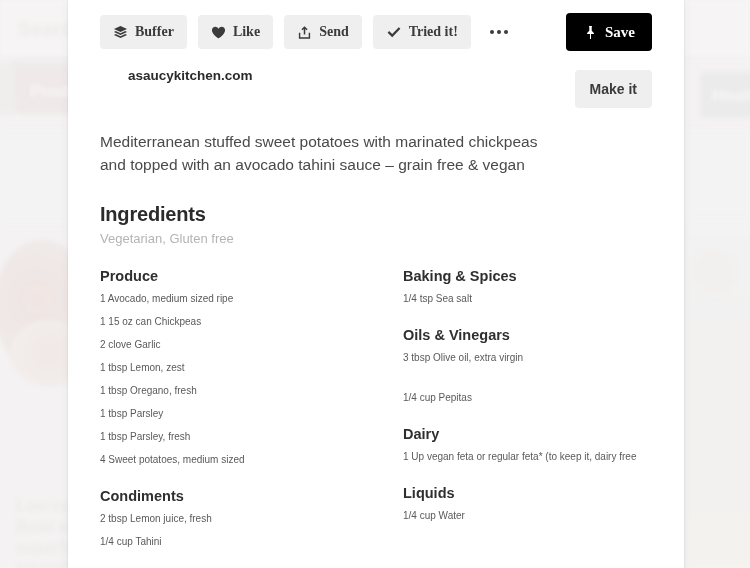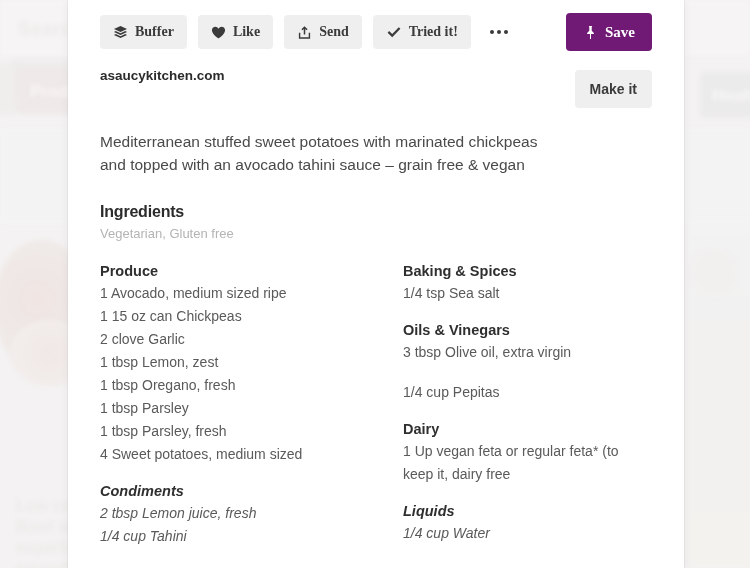--- a/index.html
+++ b/index.html
@@ -173,21 +173,21 @@
     gap: 3px;
   }
   .dots i {
     width: 4px; height: 4px;
     border-radius: 50%;
     background: #3b3b3b;
     display: block;
   }
   .spacer { flex: 1 1 auto; }
   .btn-save {
-    background: #701a75;
+    background: #000000;
     color: #ffffff;
     height: 38px;
     padding: 0 17px;
     font-size: 15px;
     margin-right: 0;
     border-radius: 4px;
   }
 
   
   .source-row {
@@ -225,21 +225,21 @@
     margin-top: 22px;
     font-size: 15.5px;
     line-height: 23px;
     color: #4a4a4a;
     max-width: 440px;
   }
 
   
   .ingredients-title {
     margin-top: 27px;
-    font-size: 16px;
+    font-size: 20px;
     font-weight: 700;
     color: #2b2b2b;
     letter-spacing: -0.2px;
   }
   .diet-tags {
     margin-top: 5px;
     font-size: 13px;
     color: #b4b4b4;
   }
 
@@ -250,29 +250,29 @@
     gap: 0;
   }
   .ing-col {
     width: 50%;
     box-sizing: border-box;
   }
   .ing-col.right {
     padding-left: 27px;
   }
   .ing-group { margin-bottom: 17px; }
-  .ing-group:last-child { margin-bottom: 0; font-style: italic; }
+  .ing-group:last-child { margin-bottom: 0; }
   .ing-group-title {
     font-size: 14.5px;
     font-weight: 700;
     color: #2f2f2f;
     margin-bottom: 3px;
   }
   .ing-item {
-    font-size: 14px;
+    font-size: 10px;
     line-height: 23px;
     color: #5a5a5a;
   }
 </style>
 </head>
 <body>
 
 <div id="backdrop">
   <div class="bg-ghost bg-topstrip"></div>
   <div class="bg-ghost bg-midstrip"></div>
@@ -353,21 +353,21 @@
           <svg width="15" height="15" viewBox="0 0 16 16" aria-hidden="true">
             <path d="M6.2 1 L9.8 1 L9.3 2 L9.3 6.2 L11.6 8.6 L11.6 9.6 L8.55 9.6 L8.55 14.8 L7.45 14.8 L7.45 9.6 L4.4 9.6 L4.4 8.6 L6.7 6.2 L6.7 2 Z" fill="#ffffff"></path>
           </svg>
         </span>
         <span>Save</span>
       </button>
     </div>
 
     <div class="source-row">
       <div>
-        <a class="source-domain" href="#" style="text-decoration:none;">asaucykitchen.com</a>
+        <a class="source-domain" href="#" style="text-decoration:none;margin-left:28px;">asaucykitchen.com</a>
       </div>
       <button class="btn-makeit">Make it</button>
     </div>
 
     <div class="description">Mediterranean stuffed sweet potatoes with marinated chickpeas and topped with an avocado tahini sauce – grain free &amp; vegan</div>
 
     <div class="ingredients-title">Ingredients</div>
     <div class="diet-tags">Vegetarian, Gluten free</div>
 
     <div class="ing-columns" id="ing-columns">

